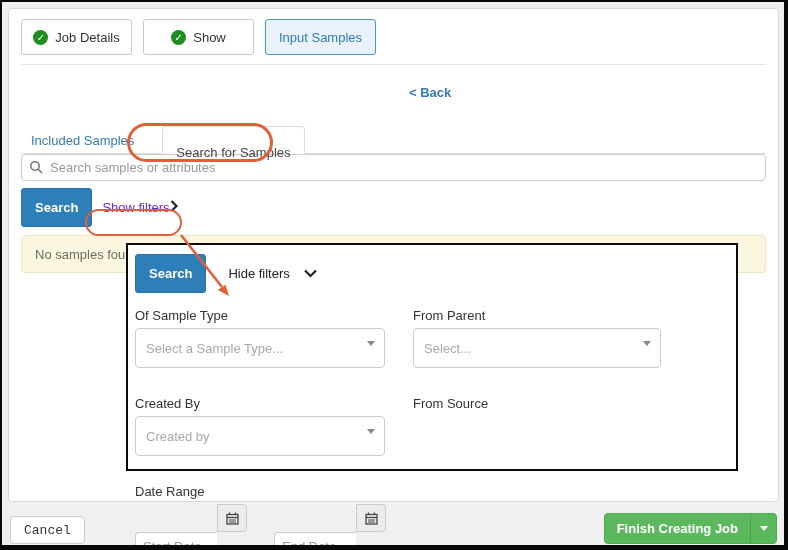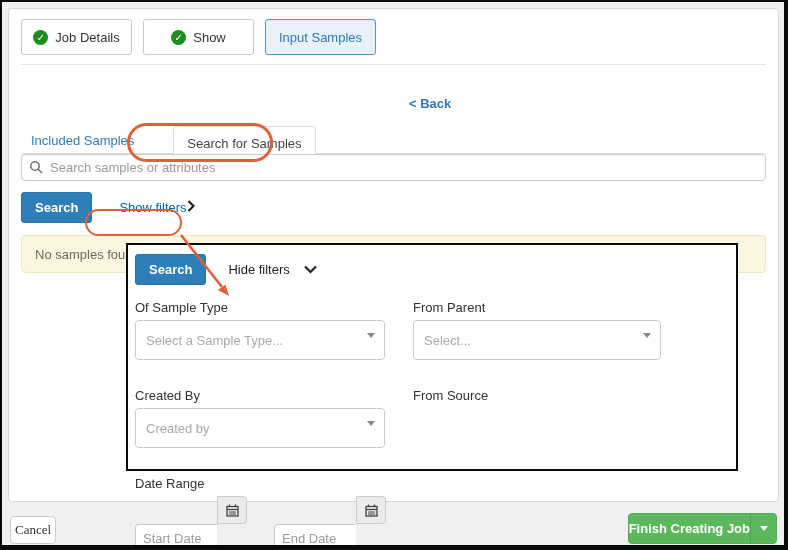--- a/index.html
+++ b/index.html
@@ -20,40 +20,40 @@
   .step{width:111px;height:36px;display:flex;align-items:center;justify-content:center;gap:7px;
     background:#fff;border:1px solid #c9c9c9;border-radius:3px;box-sizing:border-box;cursor:pointer;color:#333;}
   .step.active{background:#e9f2fa;border:1px solid #4f96cd;color:#3179b8;}
   .check{width:15px;height:15px;border-radius:50%;background:#1f8c1f;color:#fff;
     font-size:10px;font-weight:bold;display:flex;align-items:center;justify-content:center;flex:0 0 auto;}
 
   .divider{height:1px;background:#e4e4e4;margin-top:9px;}
 
   .header-row{position:relative;margin-top:19px;height:17px;}
   .title{font-weight:bold;color:#222;}
-  .back{position:absolute;left:388px;top:12px;color:#337ab7;font-weight:bold;cursor:pointer;text-decoration:none;}
+  .back{position:absolute;left:388px;top:1px;color:#337ab7;font-weight:bold;cursor:pointer;text-decoration:none;}
 
   
   .tabbar{position:relative;margin-top:25px;height:28px;display:flex;align-items:flex-end;gap:8px;}
   .tabbar:after{content:"";position:absolute;left:0;right:0;bottom:0;height:1px;background:#ddd;}
   .tab{line-height:27px;padding:0 10px;color:#337ab7;cursor:pointer;}
-  .tab.active{margin-left:21px;padding:3px 13px;background:#fff;border:1px solid #ddd;border-bottom:none;
+  .tab.active{margin-left:10px;padding:12px 13px;background:#fff;border:1px solid #ddd;border-bottom:none;
     border-radius:4px 4px 0 0;color:#444;position:relative;z-index:2;height:28px;box-sizing:border-box;}
 
   
   .search-wrap{position:relative;margin-top:0;}
   .search-wrap input{width:100%;height:27px;box-sizing:border-box;border:1px solid #ccc;border-radius:4px;
     padding:0 8px 0 28px;font-size:13px;color:#555;font-family:inherit;outline:none;}
   .search-wrap input::placeholder{color:#9a9a9a;opacity:1;}
   .mag{position:absolute;left:8px;top:6px;}
 
   .actions{margin-top:13px;display:flex;align-items:center;height:27px;}
   .btn-primary{background:#2e7eb8;color:#fff;font-weight:bold;border:1px solid #2a72a8;border-radius:3px;
-    padding:0 13px;height:31px;font-size:13px;font-family:inherit;cursor:pointer;display:inline-flex;align-items:center;}
-  .show-filters{margin-left:27px;color:#0369a1;display:inline-flex;align-items:center;gap:0;cursor:pointer;}
+    padding:0 13px;height:39px;font-size:13px;font-family:inherit;cursor:pointer;display:inline-flex;align-items:center;}
+  .show-filters{margin-left:10px;color:#6d28d9;display:inline-flex;align-items:center;gap:0;cursor:pointer;}
 
   .alert{margin-top:14px;height:38px;background:#fbf6e0;border:1px solid #efe5c0;border-radius:4px;
     display:flex;align-items:center;padding-left:13px;color:#6c6c60;box-sizing:border-box;}
 
   
   .panel{position:absolute;left:126px;top:243px;width:612px;height:228px;background:#fff;
     border:2px solid #0a0a0a;box-sizing:border-box;z-index:10;padding:9px 0 0 7px;}
   .panel-top{display:flex;align-items:center;gap:22px;}
   .hide-filters{display:inline-flex;align-items:center;gap:14px;color:#222;cursor:pointer;}
   .pgrid{display:grid;grid-template-columns:250px 248px;column-gap:62px;row-gap:16px;margin-top:15px;gap:28px;}
@@ -65,25 +65,25 @@
     border-left:4px solid transparent;border-right:4px solid transparent;border-top:5px solid #888;}
   .dates{display:flex;gap:27px;}
   .dategroup{display:flex;}
   .dategroup input{width:82px;height:28px;box-sizing:border-box;border:1px solid #ccc;border-right:none;
     border-radius:4px 0 0 4px;padding:0 7px;font-size:13px;color:#555;font-family:inherit;outline:none;margin-top:28px;}
   .dategroup input::placeholder{color:#9a9a9a;opacity:1;}
   .dateaddon{width:30px;height:28px;box-sizing:border-box;border:1px solid #ccc;border-radius:0 4px 4px 0;
     background:#ececec;display:flex;align-items:center;justify-content:center;cursor:pointer;}
 
   
-  .btn-cancel{position:absolute;left:10px;top:516px;height:28px;padding:0 4px;background:#fff;
-    border:1px solid #ccc;border-radius:4px;color:#333;font-size:13px;font-family:Liberation Serif, serif;cursor:pointer;z-index:5;}
+  .btn-cancel{position:absolute;left:10px;top:516px;height:28px;padding:0 13px;background:#fff;
+    border:1px solid #ccc;border-radius:4px;color:#333;font-size:13px;font-family:Liberation Mono, monospace;cursor:pointer;z-index:5;}
   .finish{position:absolute;right:11px;top:513px;height:31px;display:flex;background:#5cb85c;
     border:1px solid #4cae4c;border-radius:4px;box-sizing:border-box;z-index:5;cursor:pointer;}
-  .finish-main{padding:0 0;display:flex;align-items:center;color:#fff;font-weight:bold;}
+  .finish-main{padding:0 12px;display:flex;align-items:center;color:#fff;font-weight:bold;}
   .finish-caret{width:25px;border-left:1px solid #4aa54a;display:flex;align-items:center;justify-content:center;}
   .caret-white{width:0;height:0;border-left:4px solid transparent;border-right:4px solid transparent;border-top:5px solid #fff;}
 
   
   .overlay{position:absolute;inset:0;z-index:20;pointer-events:none;}
   .ring-tab{position:absolute;left:127px;top:123px;width:146px;height:39px;
     border:3px solid #e15f38;border-radius:20px;box-sizing:border-box;}
   .ring-filters{position:absolute;left:85px;top:209px;width:97px;height:27px;
     border:2.5px solid #e15f38;border-radius:14px;box-sizing:border-box;}
   .arrow-svg{position:absolute;left:0;top:0;}

